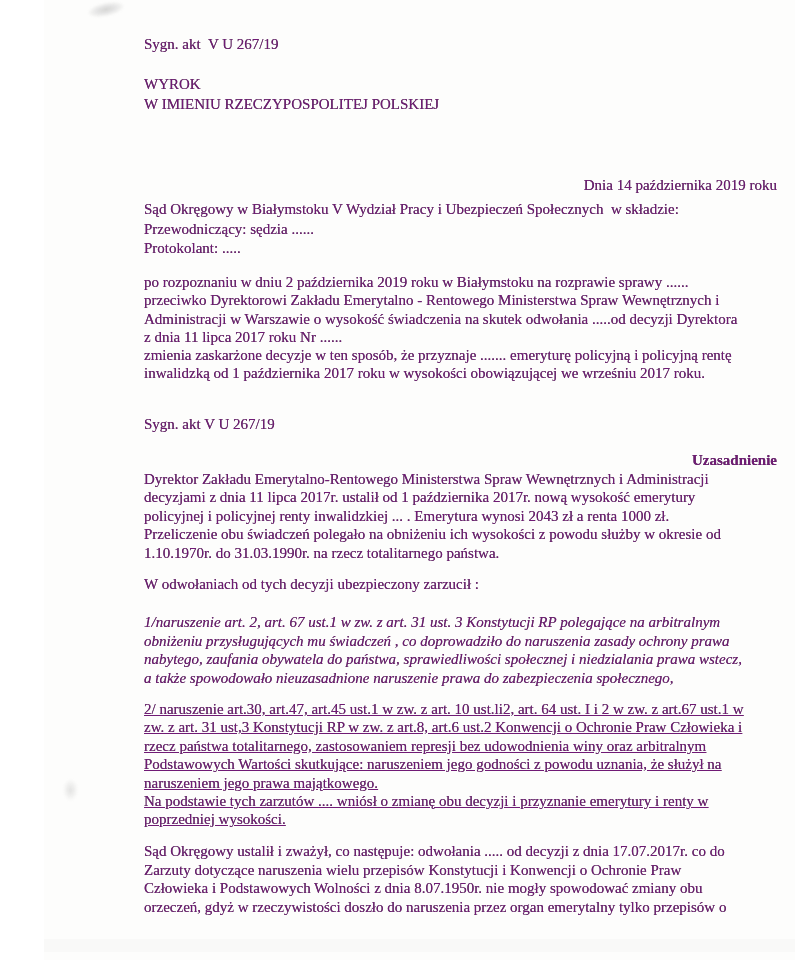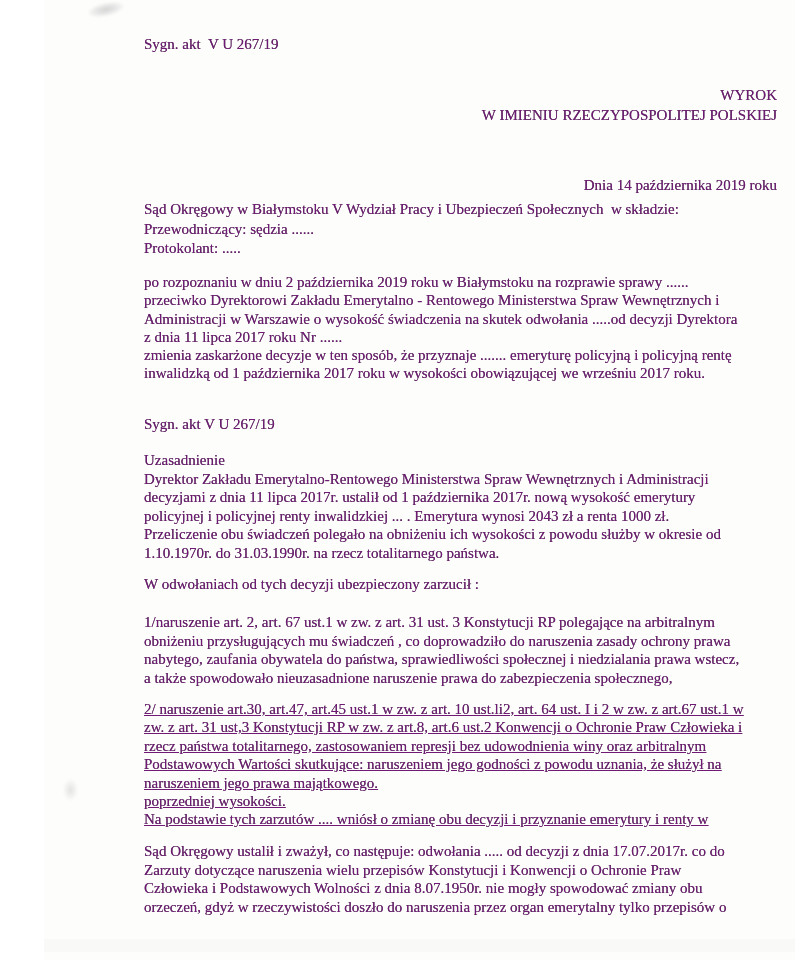--- a/index.html
+++ b/index.html
@@ -11,29 +11,29 @@
     overflow:hidden;
     font-family:"Liberation Serif","DejaVu Serif",serif;
     color:#701a75;
     font-size:15px;
     text-shadow:0 0 .5px rgba(25,25,25,.75);
     margin-left:44px;
   }
   .abs { position:absolute; left:100px; width:633px; }
   .line { white-space:pre-wrap; }
   .sygn-top      { top:35px;  line-height:18.6px; white-space:pre-wrap; }
-  .heading       { top:85px;  line-height:20px; text-align:right; }
+  .heading       { top:74px;  line-height:20px; text-align:left; }
   .date          { top:176px; line-height:18.6px; text-align:right; }
   .court-block   { top:200px; line-height:19.5px; }
   .ruling-block  { top:273px; line-height:18.3px; }
   .sygn-mid      { top:415px; line-height:18.6px; }
-  .uz-heading    { top:451px; line-height:18.6px; text-align:left; }
+  .uz-heading    { top:451px; line-height:18.6px; text-align:right;font-weight:bold; }
   .uz-block      { top:470px; line-height:18.4px; }
   .odw-block     { top:575px; line-height:18.6px; }
-  .z1-block      { top:613px; line-height:18.6px; }
+  .z1-block      { top:613px; line-height:18.6px;font-style:italic; }
   .z2-block      { top:700px; line-height:18.4px;text-decoration:underline; }
   .sad-block     { top:842px; line-height:18.6px; }
   .artifact { position:absolute; pointer-events:none; }
   .artifact-top {
     left:44px; top:3px; width:36px; height:13px;
     background:radial-gradient(ellipse at center, rgba(140,140,140,.38), rgba(160,160,160,.12) 60%, transparent 75%);
     filter:blur(1px);
     transform:rotate(-12deg);
   }
   .artifact-left {
@@ -101,22 +101,22 @@
       <div class="line">nabytego, zaufania obywatela do państwa, sprawiedliwości społecznej i niedzialania prawa wstecz,</div>
       <div class="line">a także spowodowało nieuzasadnione naruszenie prawa do zabezpieczenia społecznego,</div>
     </div>
 
   <div class="abs z2-block">
       <div class="line">2/ naruszenie art.30, art.47, art.45 ust.1 w zw. z art. 10 ust.li2, art. 64 ust. I i 2 w zw. z art.67 ust.1 w</div>
       <div class="line">zw. z art. 31 ust,3 Konstytucji RP w zw. z art.8, art.6 ust.2 Konwencji o Ochronie Praw Człowieka i</div>
       <div class="line">rzecz państwa totalitarnego, zastosowaniem represji bez udowodnienia winy oraz arbitralnym</div>
       <div class="line">Podstawowych Wartości skutkujące: naruszeniem jego godności z powodu uznania, że służył na</div>
       <div class="line">naruszeniem jego prawa majątkowego.</div>
+      <div class="line">Na podstawie tych zarzutów .... wniósł o zmianę obu decyzji i przyznanie emerytury i renty w</div>
       <div class="line">poprzedniej wysokości.</div>
-      <div class="line">Na podstawie tych zarzutów .... wniósł o zmianę obu decyzji i przyznanie emerytury i renty w</div>
     </div>
 
   <div class="abs sad-block">
       <div class="line">Sąd Okręgowy ustalił i zważył, co następuje: odwołania ..... od decyzji z dnia 17.07.2017r. co do</div>
       <div class="line">Zarzuty dotyczące naruszenia wielu przepisów Konstytucji i Konwencji o Ochronie Praw</div>
       <div class="line">Człowieka i Podstawowych Wolności z dnia 8.07.1950r. nie mogły spowodować zmiany obu</div>
       <div class="line">orzeczeń, gdyż w rzeczywistości doszło do naruszenia przez organ emerytalny tylko przepisów o</div>
     </div>
 
 </div>

